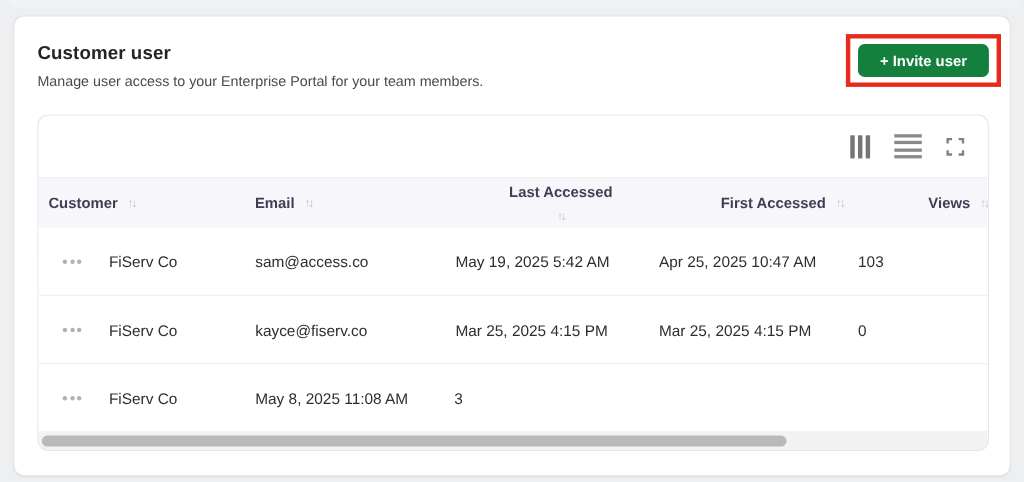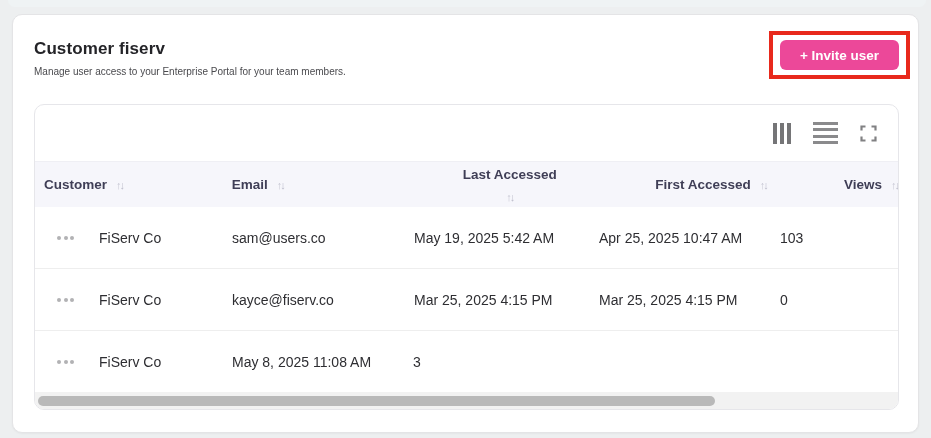--- a/index.html
+++ b/index.html
@@ -18,30 +18,30 @@
     position: absolute; left: 12px; top: 14px; width: 907px; height: 419px;
     background: #ffffff; border: 1px solid #e4e4e6; border-radius: 10px;
     box-shadow: 0 1px 2px rgba(0,0,0,0.04);
   }
   .page-title {
     position: absolute; left: 21px; top: 24px;
     font-size: 17px; font-weight: 700; color: #242428; letter-spacing: .1px;
   }
   .page-subtitle {
     position: absolute; left: 21px; top: 51px;
-    font-size: 10px; color: #4a4a4e;
+    font-size: 13px; color: #4a4a4e;
   }
   .annotation-box {
     position: absolute; left: 756px; top: 16px; width: 141px; height: 48px;
     border: 4px solid #e8291c;
     display: flex; align-items: center; justify-content: center;
   }
   .invite-btn {
     width: 119px; height: 30px;
-    background: #ec4899; color: #ffffff;
+    background: #15803d; color: #ffffff;
     border: none; border-radius: 6px;
     font-family: inherit; font-size: 13.5px; font-weight: 700;
     cursor: pointer;
     display: flex; align-items: center; justify-content: center;
   }
   .table-shell {
     position: absolute; left: 21px; top: 89px; width: 865px; height: 306px;
     background: #ffffff; border: 1px solid #e6e6ea; border-radius: 10px;
     overflow: hidden;
   }
@@ -90,21 +90,21 @@
     background: #b9b9b9; border-radius: 5px; cursor: grab;
   }
 </style>
 </head>
 <body>
 
 <div class="top-strip"></div>
 
 <div class="card">
 
-  <div class="page-title">Customer fiserv</div>
+  <div class="page-title">Customer user</div>
   <div class="page-subtitle">Manage user access to your Enterprise Portal for your team members.</div>
 
   <div class="annotation-box">
     <button class="invite-btn">+ Invite user</button>
   </div>
 
   <div class="table-shell">
 
     <div class="table-toolbar">
       <span class="icon-btn">
@@ -157,21 +157,21 @@
 
     <div class="trow">
       <div class="td-actions">
         <span class="dots-icon">
             <i></i>
             <i></i>
             <i></i>
           </span>
       </div>
       <div class="td-customer">FiServ Co</div>
-      <div class="td-email">sam@users.co</div>
+      <div class="td-email">sam@access.co</div>
       <div class="td-last">May 19, 2025 5:42 AM</div>
       <div class="td-first">Apr 25, 2025 10:47 AM</div>
       <div class="td-views">103</div>
     </div>
 
     <div class="trow">
       <div class="td-actions">
         <span class="dots-icon">
             <i></i>
             <i></i>

